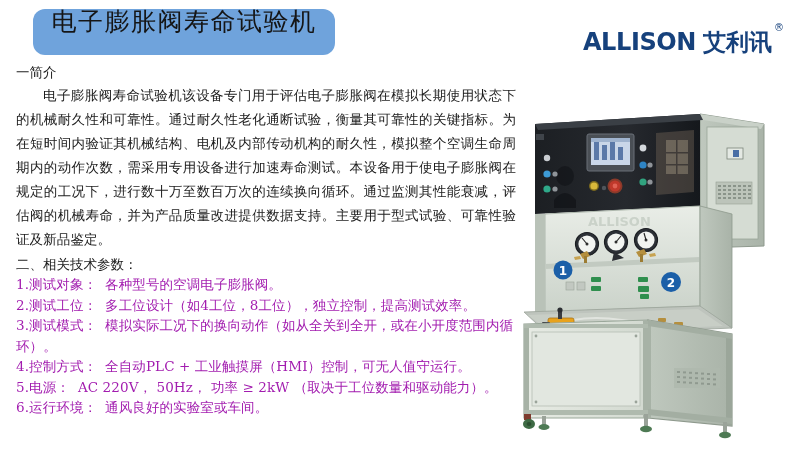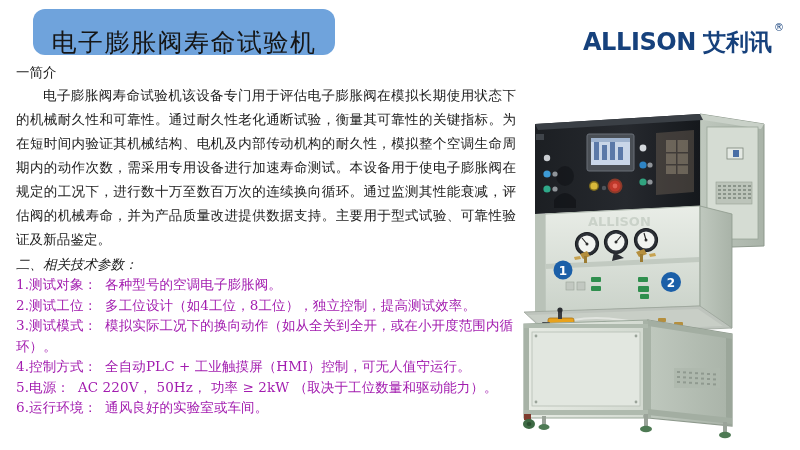--- a/index.html
+++ b/index.html
@@ -8,21 +8,21 @@
     background:#ffffff;
     font-family:"DejaVu Serif","Liberation Serif",serif;
     overflow:hidden;position:relative;
   }
   #page{position:relative;width:800px;height:450px;background:#fff;}
 
   
   #title-banner{
     position:absolute;left:33px;top:9px;width:302px;height:46px;
     background:#6FA3DC;border-radius:12px;
-    display:flex;align-items:flex-end;justify-content:center;
+    display:flex;align-items:flex-start;justify-content:center;
   }
   #title-banner .t{
     font-family:"DejaVu Serif","Liberation Serif",serif;
     font-size:25px;color:#151515;letter-spacing:1.5px;white-space:nowrap;
     line-height:1;
   }
 
   
   #brand{
     position:absolute;right:16px;top:29px;
@@ -50,21 +50,21 @@
     color:#1b1b1b;
   }
   .sec-head{
     font-size:13.5px;line-height:20px;color:#1b1b1b;margin:0 0 1px 0;
   }
   .para{
     font-size:13.5px;line-height:24px;color:#1b1b1b;
     text-indent:27px;text-align:justify;margin:0;letter-spacing:0.1px;
   }
   .sec-head2{
-    font-size:13.5px;line-height:20px;color:#1b1b1b;margin:3px 0 0 0;font-style:italic;
+    font-size:13.5px;line-height:20px;color:#1b1b1b;margin:3px 0 0 0;
   }
   .spec-list{list-style:none;margin:0;padding:0;}
   .spec-item{
     font-size:13.5px;line-height:20.5px;color:#a21caf;
     display:block;letter-spacing:0.1px;
   }
   .spec-item .num{}
   .spec-item .lbl{}
   .spec-item .val{margin-left:8px;}
 

